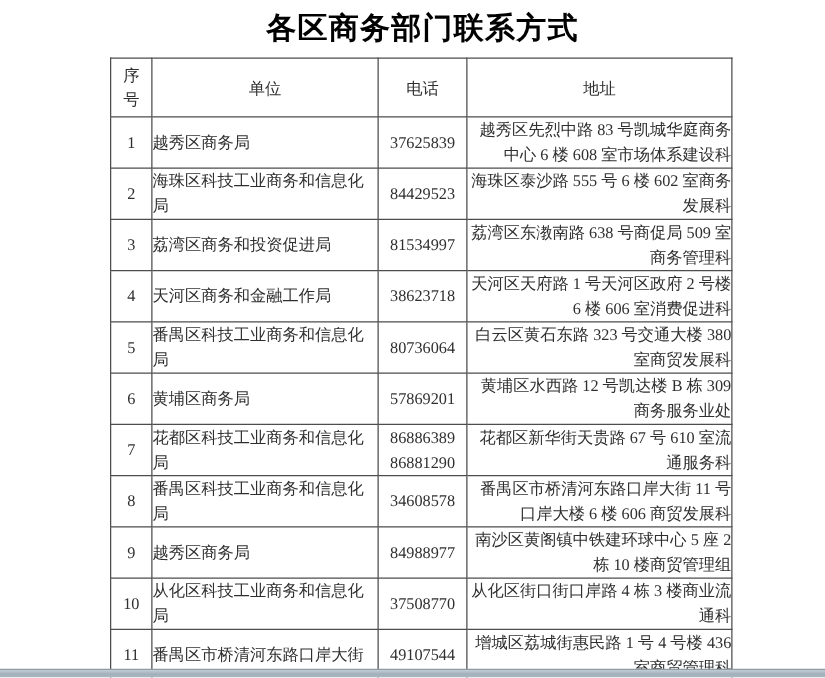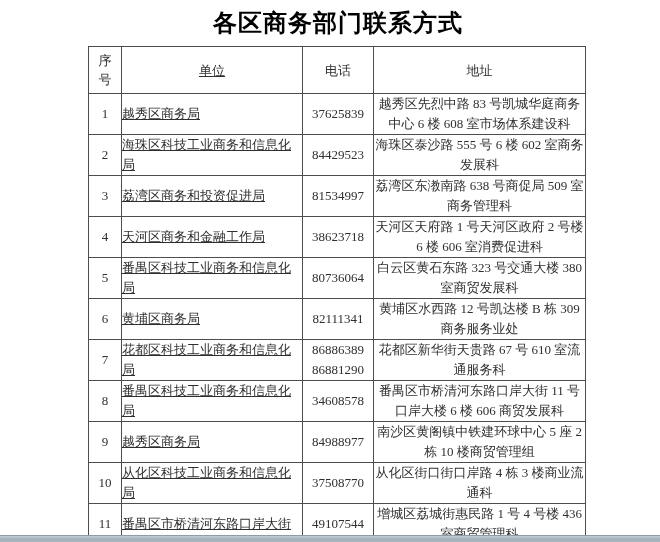--- a/index.html
+++ b/index.html
@@ -49,23 +49,23 @@
     white-space: pre-line;
     line-height: 19px;
   }
   .contact-table tbody tr {
     height: 41px;
   }
   .contact-table tbody tr:nth-child(10) {
     height: 33px;
   }
   .col-index   { width: 33px;  text-align: center; }
-  .col-unit    { width: 181px; text-align: left; padding-left: 10px; padding-right: 4px; text-decoration: underline; }
+  .col-unit    { width: 181px; text-align: left; padding-left: 10px; padding-right: 4px; }
   .col-phone   { width: 71px;  text-align: center; white-space: pre-line; }
-  .col-address { width: 212px; text-align: center; padding-left: 8px; padding-right: 6px; }
+  .col-address { width: 212px; text-align: right; padding-left: 8px; padding-right: 6px; }
   .bottom-bar {
     position: absolute;
     left: 0;
     bottom: 0;
     width: 660px;
     height: 6px;
     background: linear-gradient(to bottom, #c3cdd5 0%, #a2b0bb 55%, #aab7c1 100%);
     border-top: 1px solid #8e9ca7;
   }
 </style>
@@ -117,21 +117,21 @@
       </tr>
       <tr>
         <td class="col-index">5</td>
         <td class="col-unit">番禺区科技工业商务和信息化局</td>
         <td class="col-phone">80736064</td>
         <td class="col-address">白云区黄石东路 323 号交通大楼 380 室商贸发展科</td>
       </tr>
       <tr>
         <td class="col-index">6</td>
         <td class="col-unit">黄埔区商务局</td>
-        <td class="col-phone">82111341</td>
+        <td class="col-phone">57869201</td>
         <td class="col-address">黄埔区水西路 12 号凯达楼 B 栋 309 商务服务业处</td>
       </tr>
       <tr>
         <td class="col-index">7</td>
         <td class="col-unit">花都区科技工业商务和信息化局</td>
         <td class="col-phone">86886389
 86881290</td>
         <td class="col-address">花都区新华街天贵路 67 号 610 室流通服务科</td>
       </tr>
       <tr>

